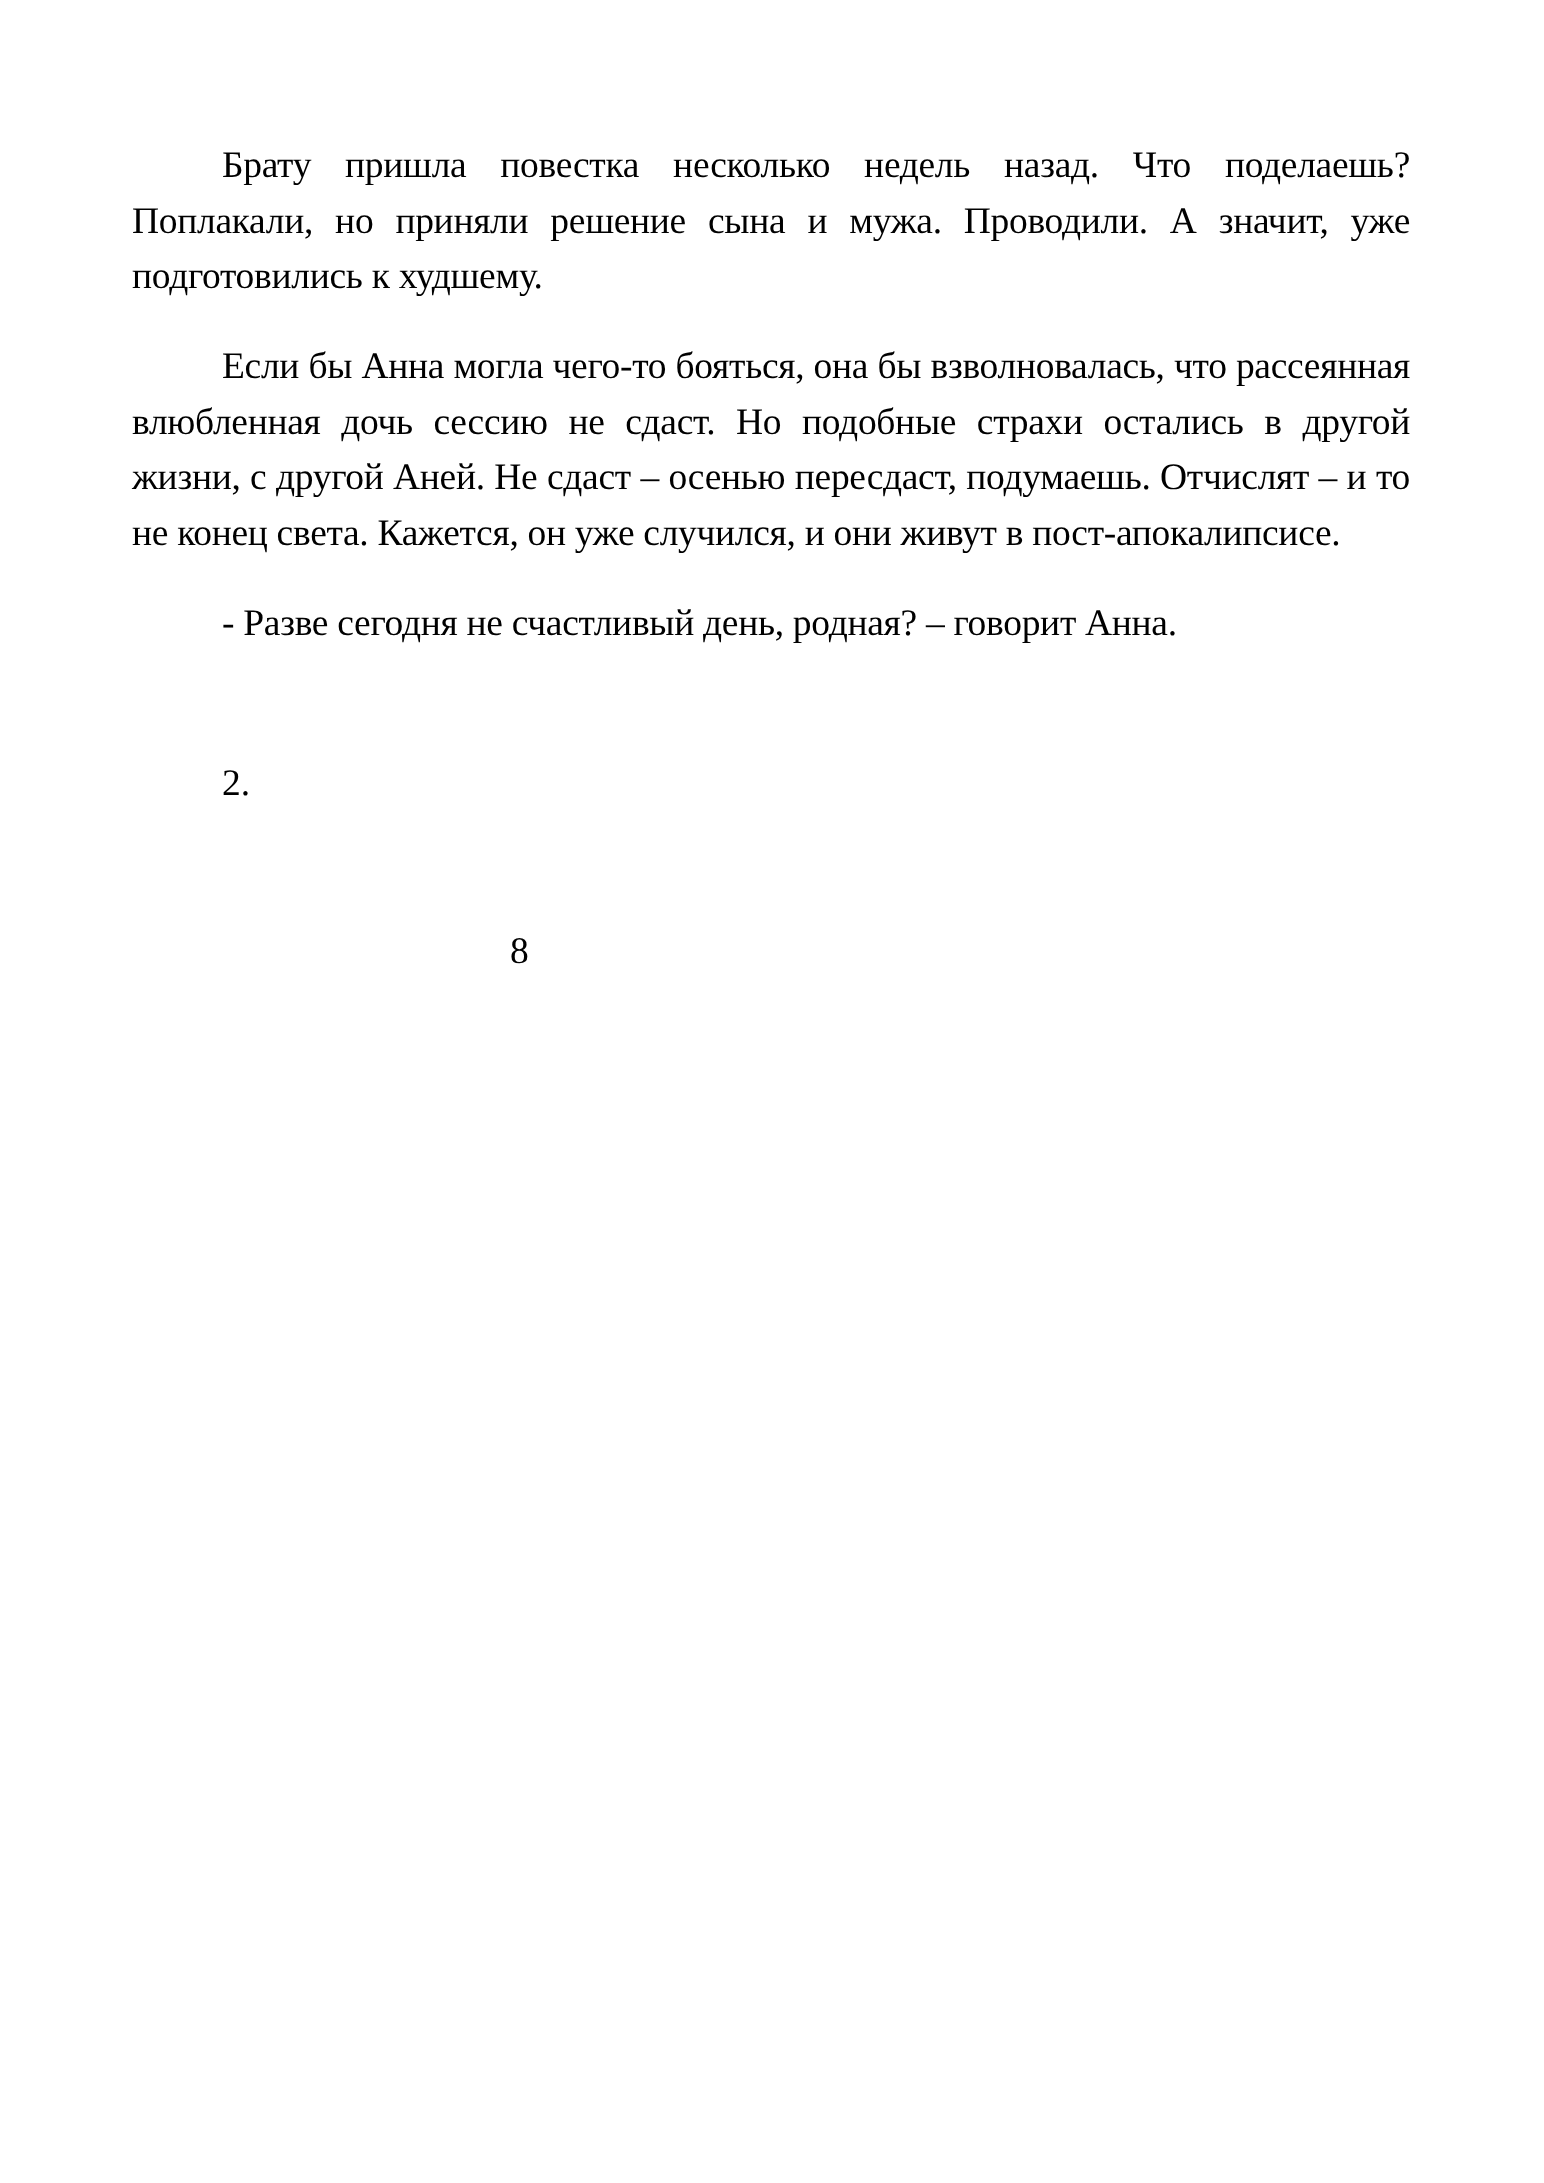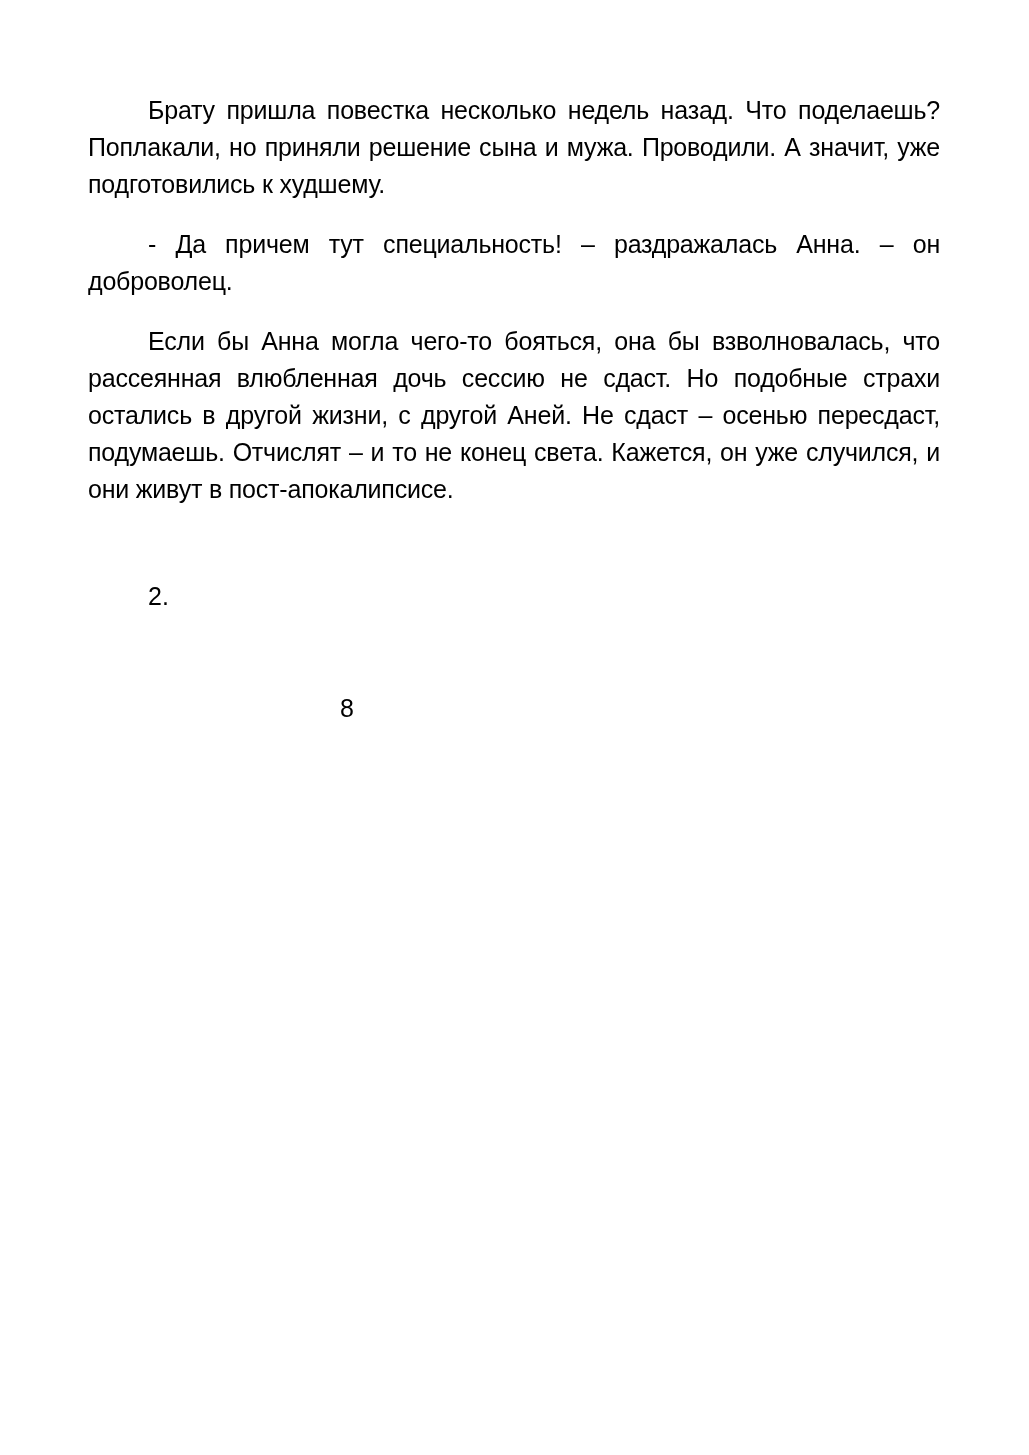--- a/index.html
+++ b/index.html
@@ -13,20 +13,21 @@
     overflow: hidden;
     font-family: "Liberation Sans", sans-serif;
   }
   .page {
     box-sizing: border-box;
     width: 820px;
     height: 1455px;
     padding: 92px 40px 0 88px;
     background: #ffffff;
     color: #000000;
+    font-family: Liberation Serif, serif;
   }
   .text-block {
     width: 852px;
   }
   .para {
     margin: 0 0 23px 0;
     font-size: 25px;
     line-height: 37px;
     letter-spacing: -0.2px;
     text-align: justify;
@@ -49,18 +50,18 @@
     text-align: left;
     color: #000000;
   }
 </style>
 </head>
 <body>
 
 <div class="page">
   <div class="text-block">
     <p class="para">Брату пришла повестка несколько недель назад. Что поделаешь? Поплакали, но приняли решение сына и мужа. Проводили. А значит, уже подготовились к худшему.</p>
-    <p class="para">- Да причем тут специальность! – раздражалась Анна. – он доброволец.</p>
     <p class="para">Если бы Анна могла чего-то бояться, она бы взволновалась, что рассеянная влюбленная дочь сессию не сдаст. Но подобные страхи остались в другой жизни, с другой Аней. Не сдаст – осенью пересдаст, подумаешь. Отчислят – и то не конец света. Кажется, он уже случился, и они живут в пост-апокалипсисе.</p>
+    <p class="para">- Разве сегодня не счастливый день, родная? – говорит Анна.</p>
     <p class="section-marker">2.</p>
     <div class="page-number">8</div>
   </div>
 </div>
 
 </body></html>

